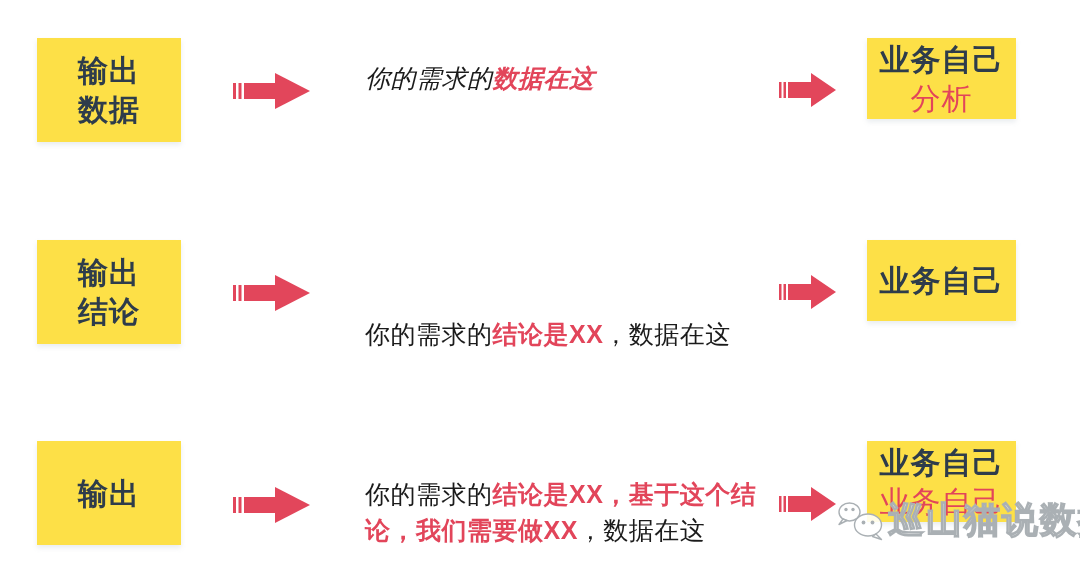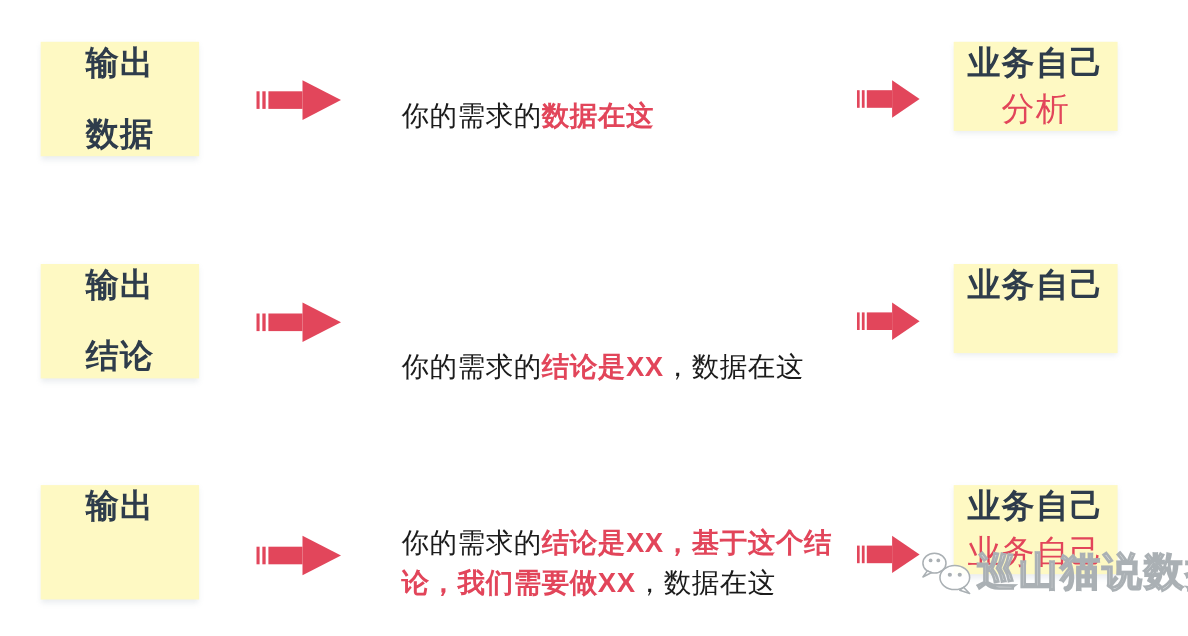--- a/index.html
+++ b/index.html
@@ -8,25 +8,25 @@
     position: relative;
     width: 1080px;
     height: 578px;
     background: #ffffff;
     overflow: hidden;
     font-family: "Liberation Sans", "DejaVu Sans", sans-serif;
   }
   
   .box {
     position: absolute;
-    background: #fef9c3;
+    background: #fde047;
     display: flex;
     flex-direction: column;
     align-items: center;
-    justify-content: space-between;
+    justify-content: center;
     text-align: center;
     box-shadow: 0 3px 5px rgba(140,155,170,0.18);
   }
   .box-left  { left: 37px;  width: 144px; height: 104px; }
   .box-right { left: 867px; width: 149px; height: 81px; }
   .bt1 { top: 38px; }
   .bt2 { top: 240px; }
   .bt3 { top: 441px; }
   .box .bl {
     font-size: 30px;
@@ -48,21 +48,21 @@
   .mid {
     position: absolute;
     left: 365px;
     width: 396px;
     font-size: 25px;
     line-height: 36px;
     color: #1b1b1b;
     font-weight: 500;
     letter-spacing: 0.5px;
   }
-  .mt1 { top: 88px; }
+  .mt1 { top: 60px; font-style: italic; }
   .mt2 { top: 273px; margin-top: 43px; }
   .mt3 { top: 476px; }
   .mid .hl { color: #e2455a; font-weight: 700; }
   
   .watermark {
     position: absolute;
     left: 836px;
     top: 496px;
     display: flex;
     align-items: center;

